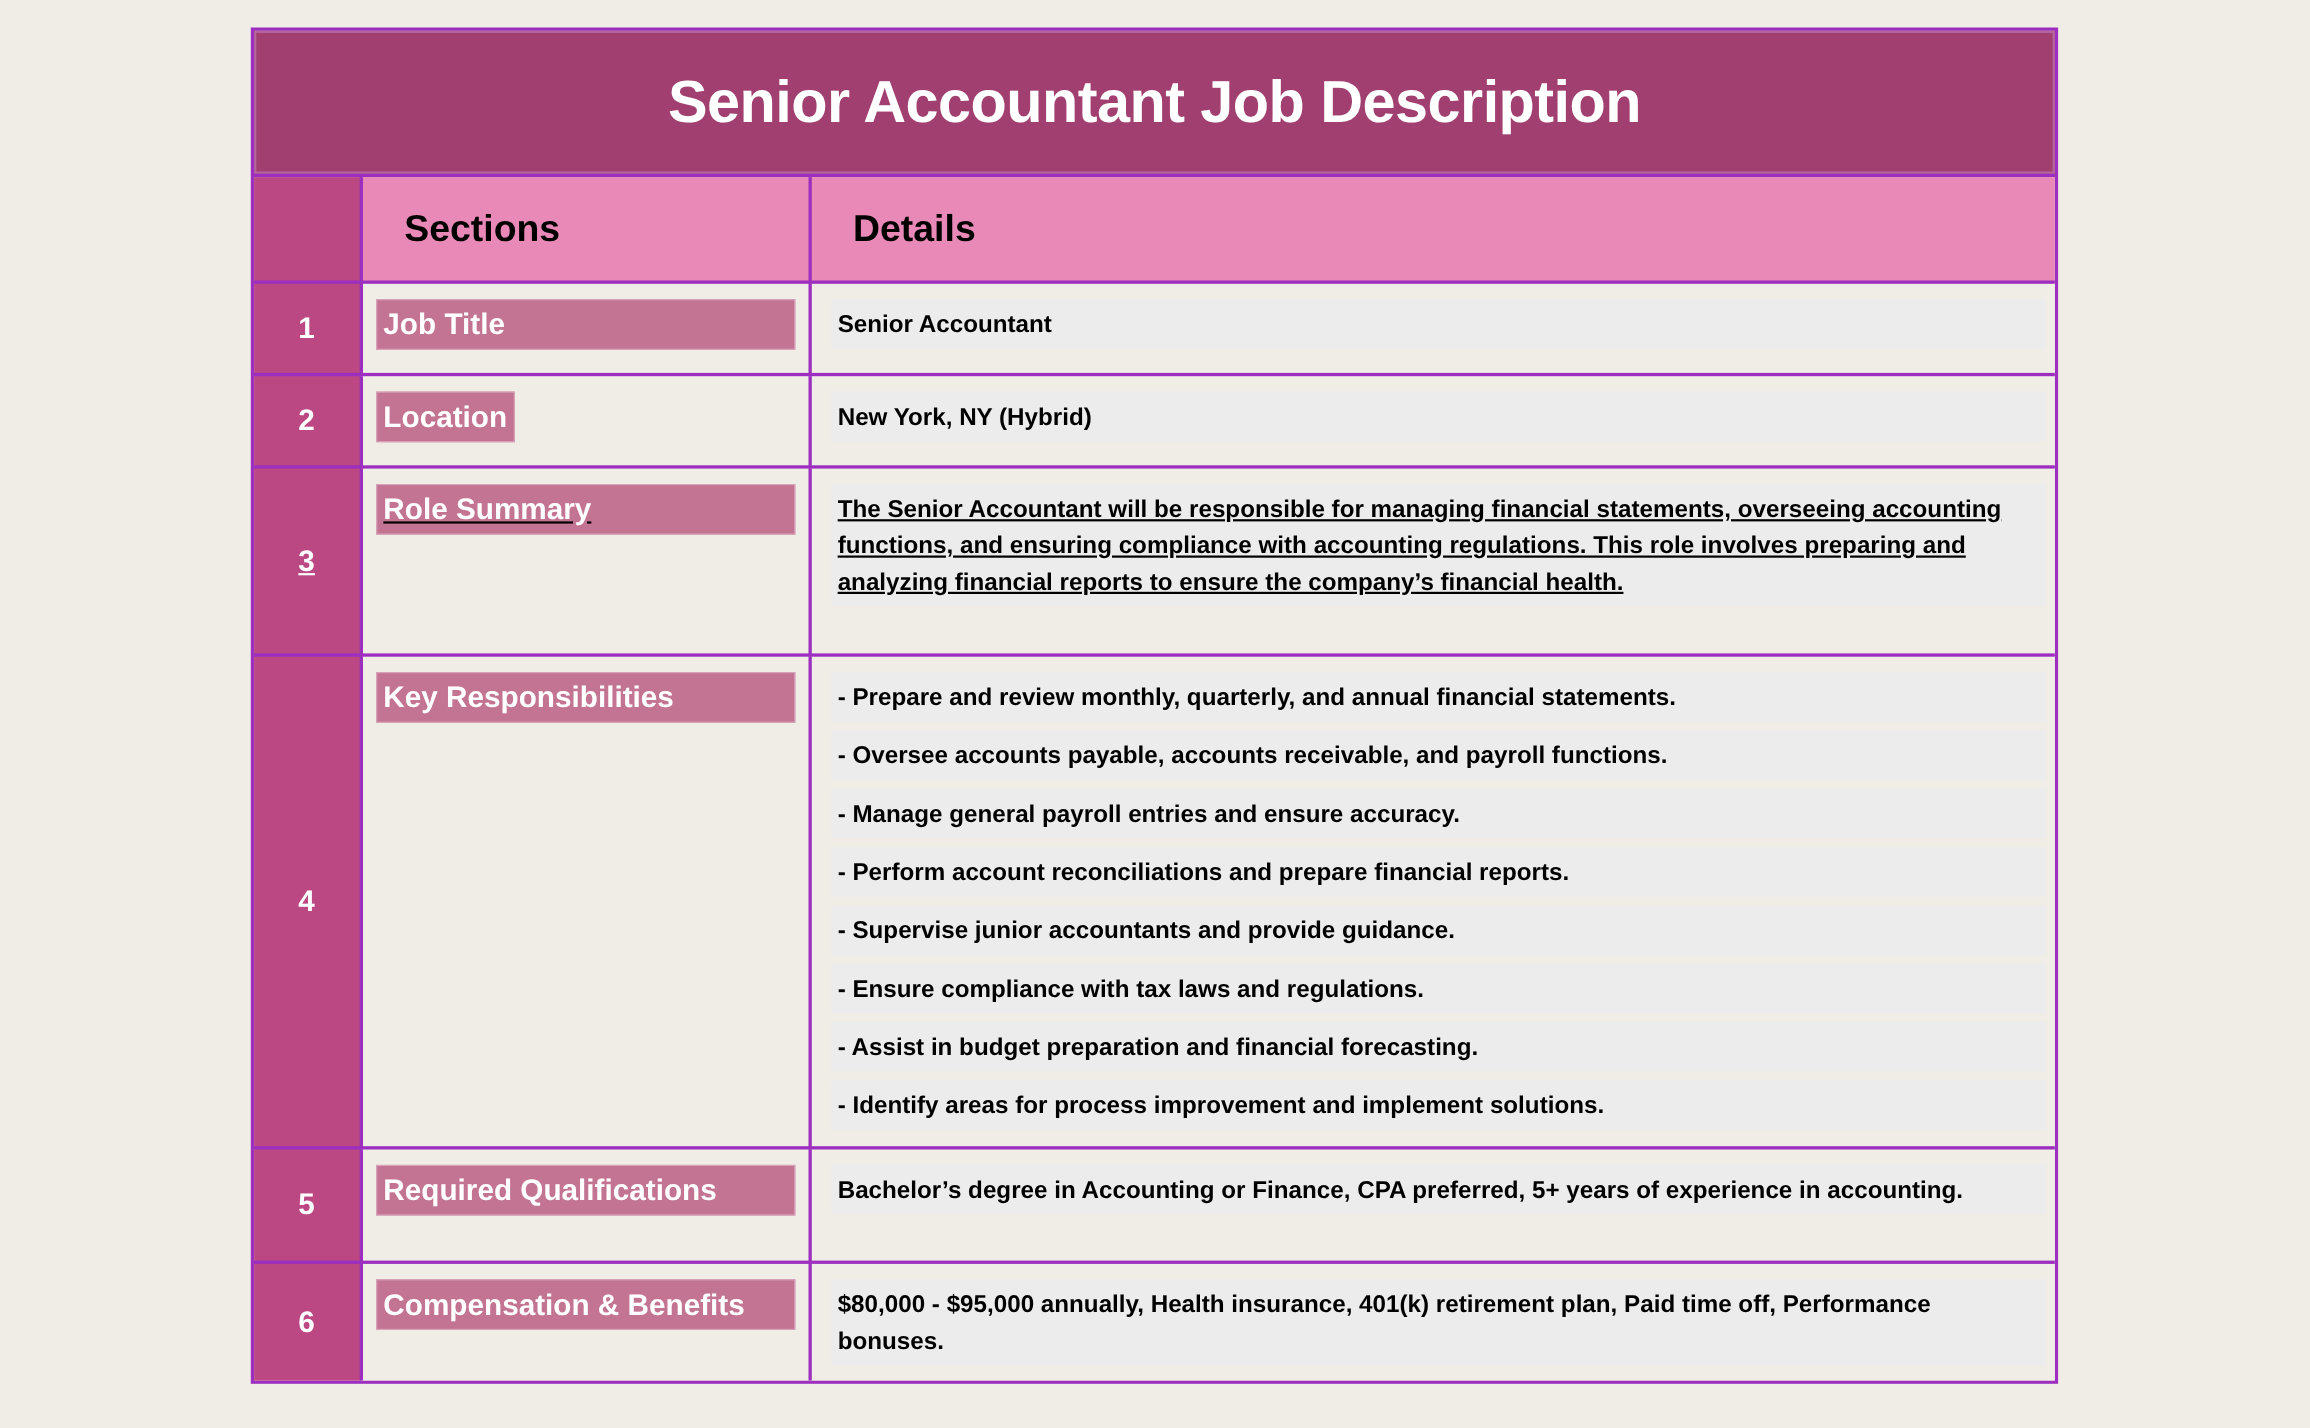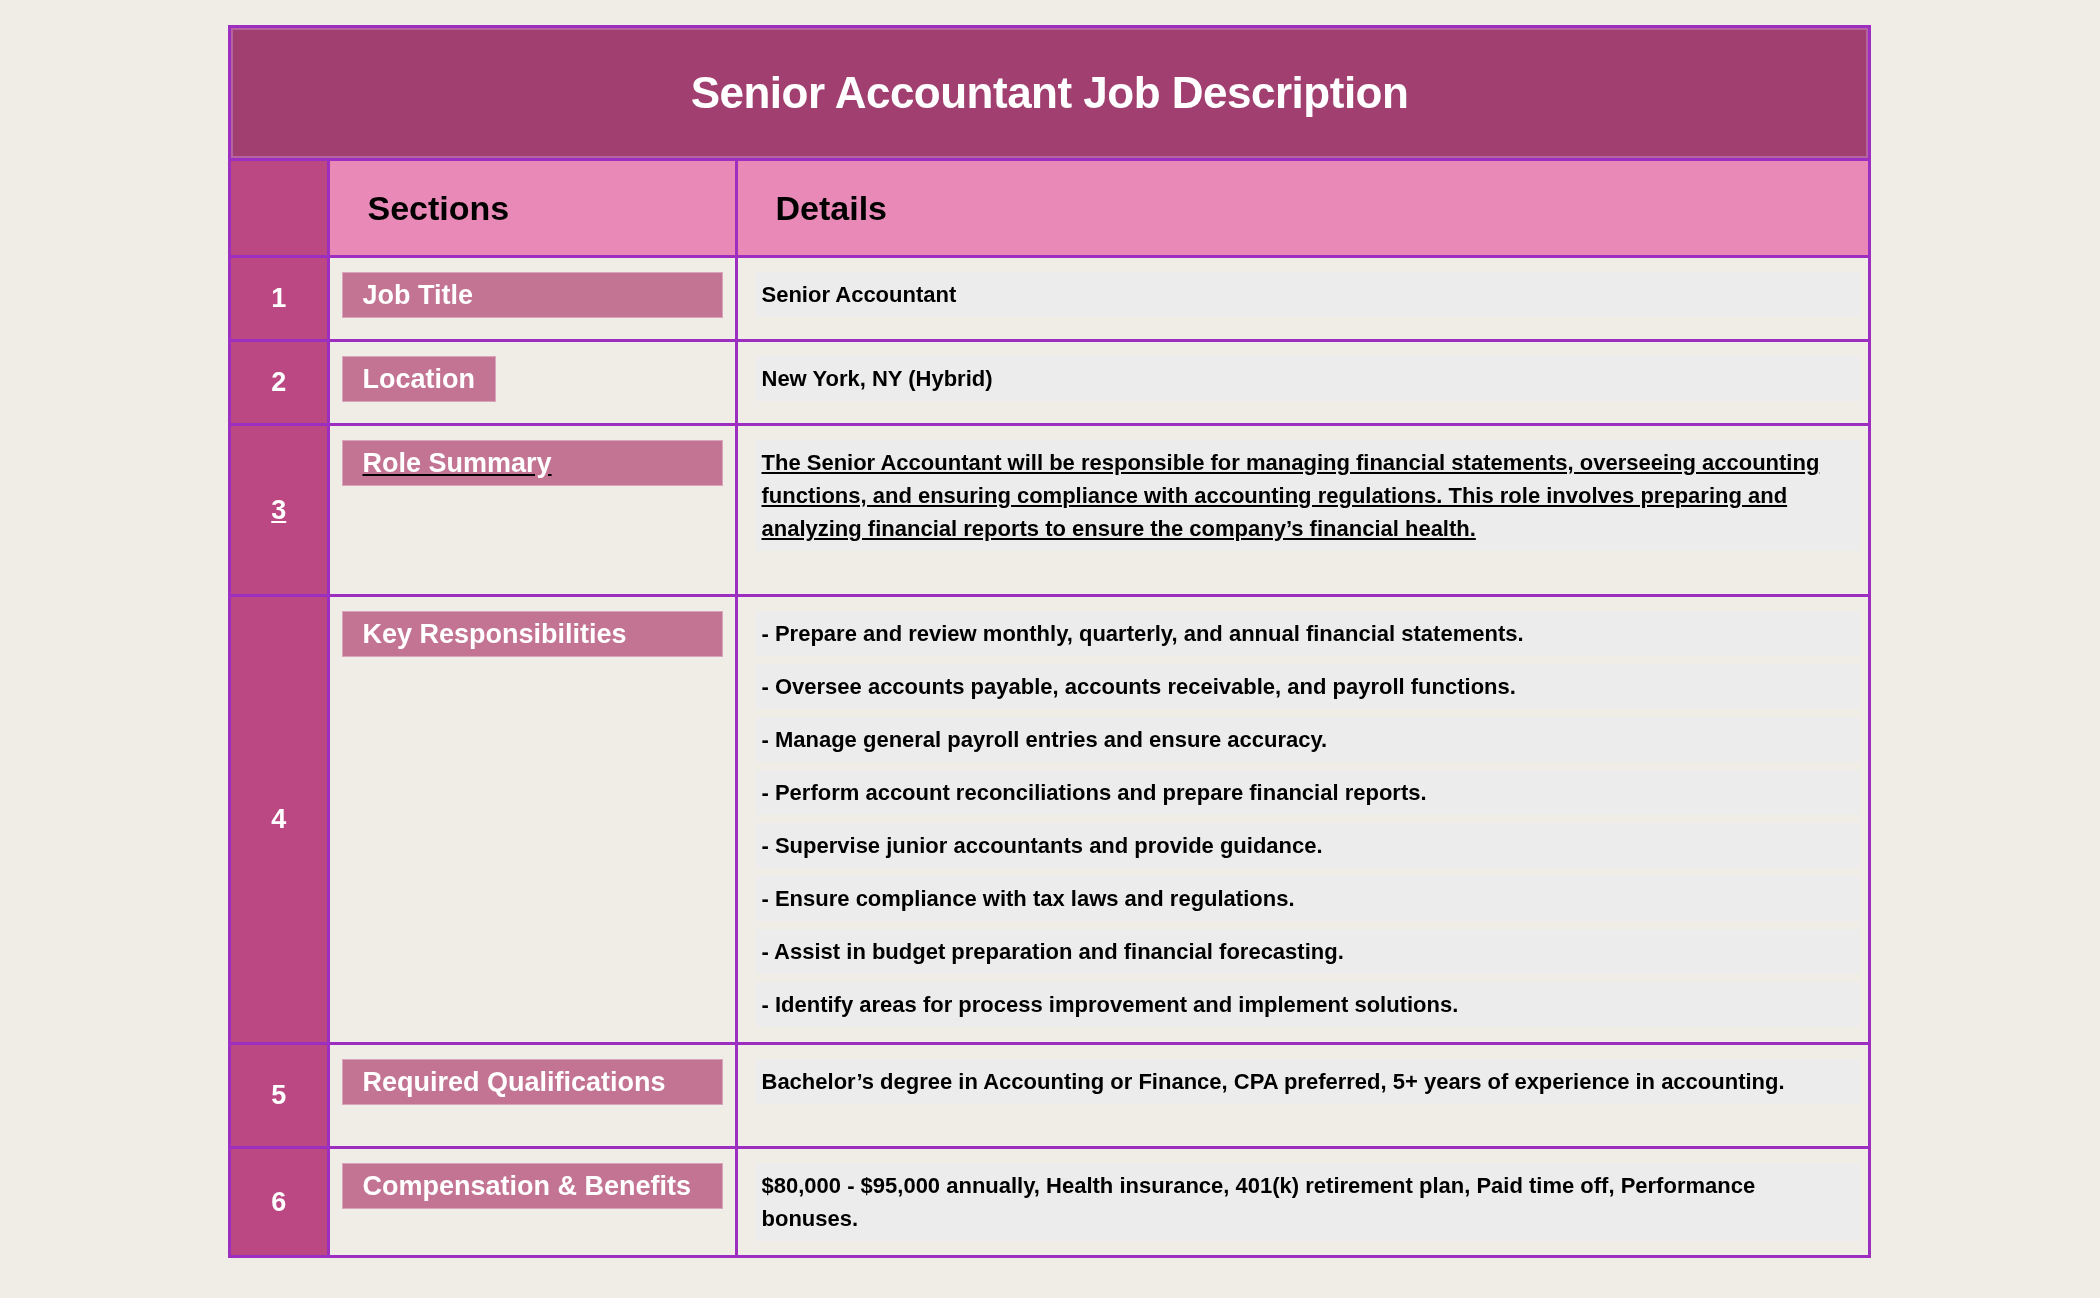--- a/index.html
+++ b/index.html
@@ -26,21 +26,21 @@
       display: flex;
       align-items: center;
       justify-content: center;
       border-bottom: 3px solid #9c2fbf;
       box-shadow: inset 0 0 0 2px #b664a0;
     }
     .title-bar h1 {
       margin: 0;
       color: #ffffff;
       font-weight: bold;
-      font-size: 44px;
+      font-size: 54px;
       letter-spacing: -0.5px;
     }
     table {
       border-collapse: collapse;
       width: 100%;
       table-layout: fixed;
     }
     col.c-num { width: 97px; }
     col.c-sec { width: 408px; }
     col.c-det { width: auto; }
@@ -81,21 +81,21 @@
     }
     .label-box {
       display: inline-block;
       background: #c47493;
       border: 1px solid #d9a4bd;
       color: #ffffff;
       font-weight: bold;
       font-size: 27px;
       line-height: 44px;
       height: 44px;
-      padding: 0 20px;
+      padding: 0 6px;
       white-space: nowrap;
       box-sizing: content-box;
     }
     .label-box.wide { display: block; }
     td.det {
       background: #f0ede7;
       padding: 14px 8px 14px 18px;
     }
     .det-box {
       background: #ececec;

